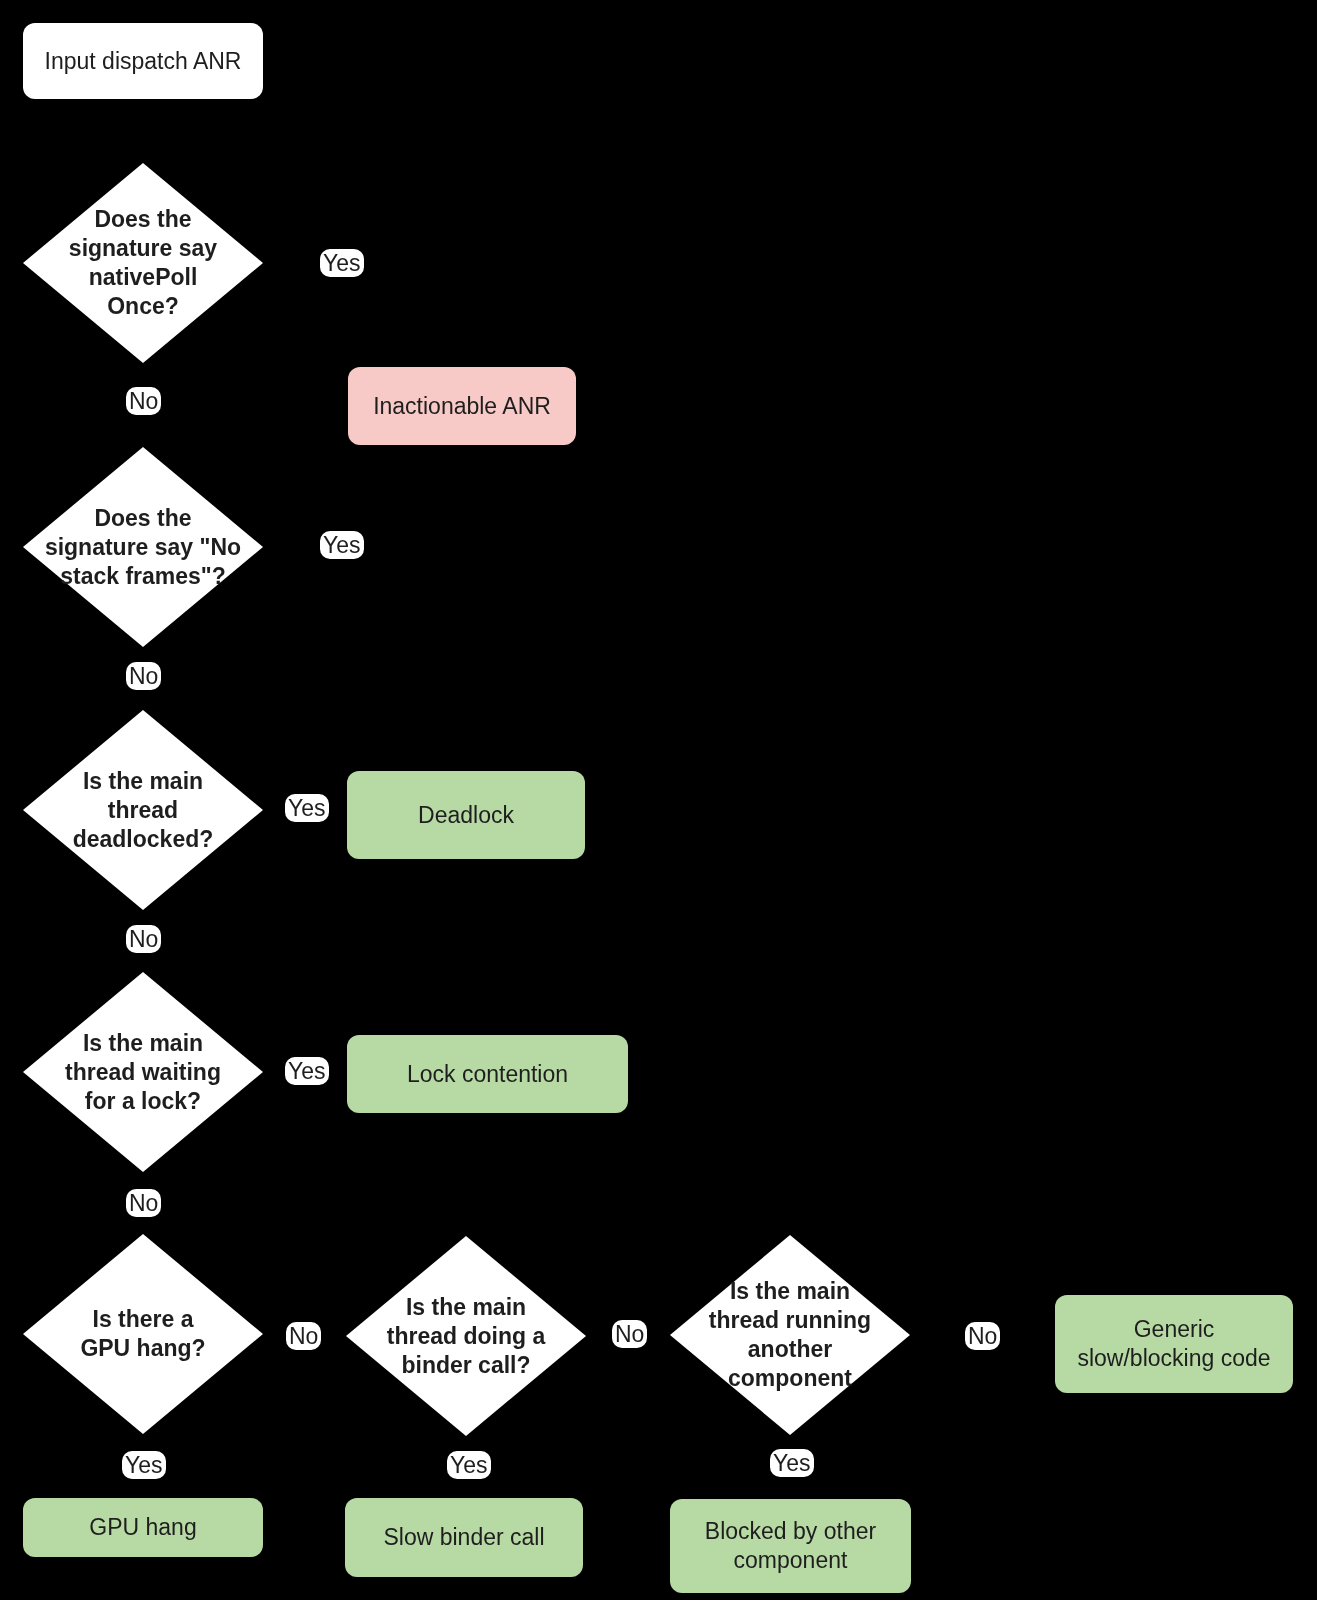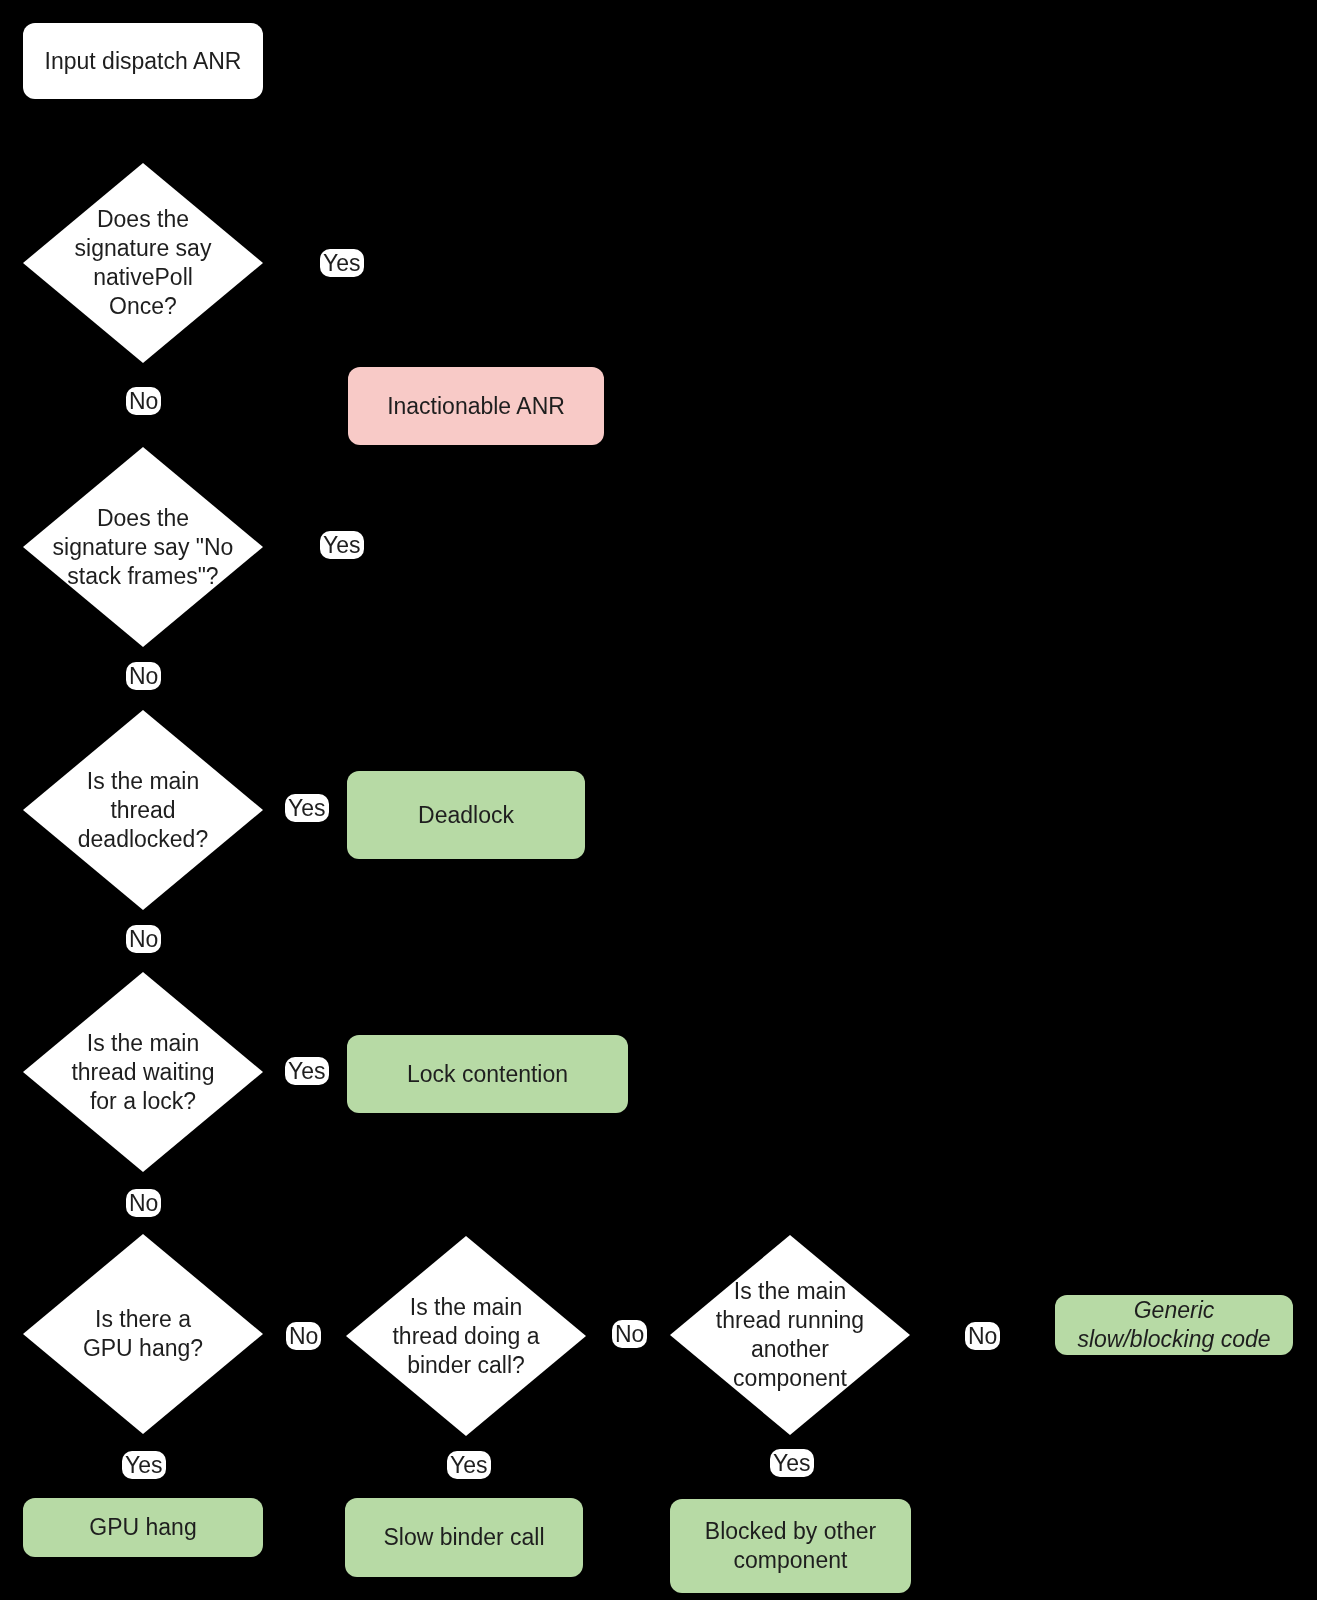--- a/index.html
+++ b/index.html
@@ -17,21 +17,21 @@
   .node div{white-space:nowrap;}
   .rect-start{background:var(--node-fill,#fff);}
   .terminal-green{background:var(--terminal-green,#b7daa5);}
   .terminal-pink{background:var(--terminal-pink,#f8cac7);}
   .diamond{position:absolute;width:240px;height:200px;}
   .diamond svg{position:absolute;left:0;top:0;width:100%;height:100%;}
   .diamond polygon{fill:var(--node-fill,#fff);}
   .diamond-text{
     position:absolute;left:0;top:0;right:0;bottom:0;
     display:flex;flex-direction:column;align-items:center;justify-content:center;
-    text-align:center;font-size:23px;line-height:29px;
+    text-align:center;font-size:23px;line-height:29px;font-weight:bold;
   }
   .diamond-text div{white-space:nowrap;}
   .edge-label{
     position:absolute;background:var(--label-bg,#fff);
     font-size:23px;line-height:28px;padding:0 3px;white-space:nowrap;border-radius:10px;
   }
 </style>
 </head>
 <body>
 
@@ -48,21 +48,21 @@
     <div class="diamond-text">
         <div>Does the</div>
         <div>signature say</div>
         <div>nativePoll</div>
         <div>Once?</div>
       </div>
   </div>
   <div class="edge-label" style="left:320px;top:249px;">Yes</div>
   <div class="edge-label" style="left:126px;top:387px;">No</div>
 
-  <div class="node terminal-pink" style="left:348px;top:367px;width:256px;height:78px;">
+  <div class="node terminal-pink" style="left:348px;top:367px;width:228px;height:78px;">
     <div>Inactionable ANR</div>
   </div>
 
   <div class="diamond" style="left:23px;top:447px;">
     <svg viewBox="0 0 240 200">
       <polygon points="120,0 240,100 120,200 0,100"></polygon>
     </svg>
     <div class="diamond-text">
         <div>Does the</div>
         <div>signature say "No</div>
@@ -138,21 +138,21 @@
     <div class="diamond-text">
         <div>Is the main</div>
         <div>thread running</div>
         <div>another</div>
         <div>component</div>
       </div>
   </div>
   <div class="edge-label" style="left:965px;top:1322px;">No</div>
   <div class="edge-label" style="left:770px;top:1449px;">Yes</div>
 
-  <div class="node terminal-green" style="left:1055px;top:1295px;width:238px;height:60px;font-style:italic;">
+  <div class="node terminal-green" style="left:1055px;top:1295px;width:238px;height:98px;">
     <div class="multi">
         <div>Generic</div>
         <div>slow/blocking code</div>
       </div>
   </div>
 
   <div class="node terminal-green" style="left:23px;top:1498px;width:240px;height:59px;">
     <div>GPU hang</div>
   </div>
 

